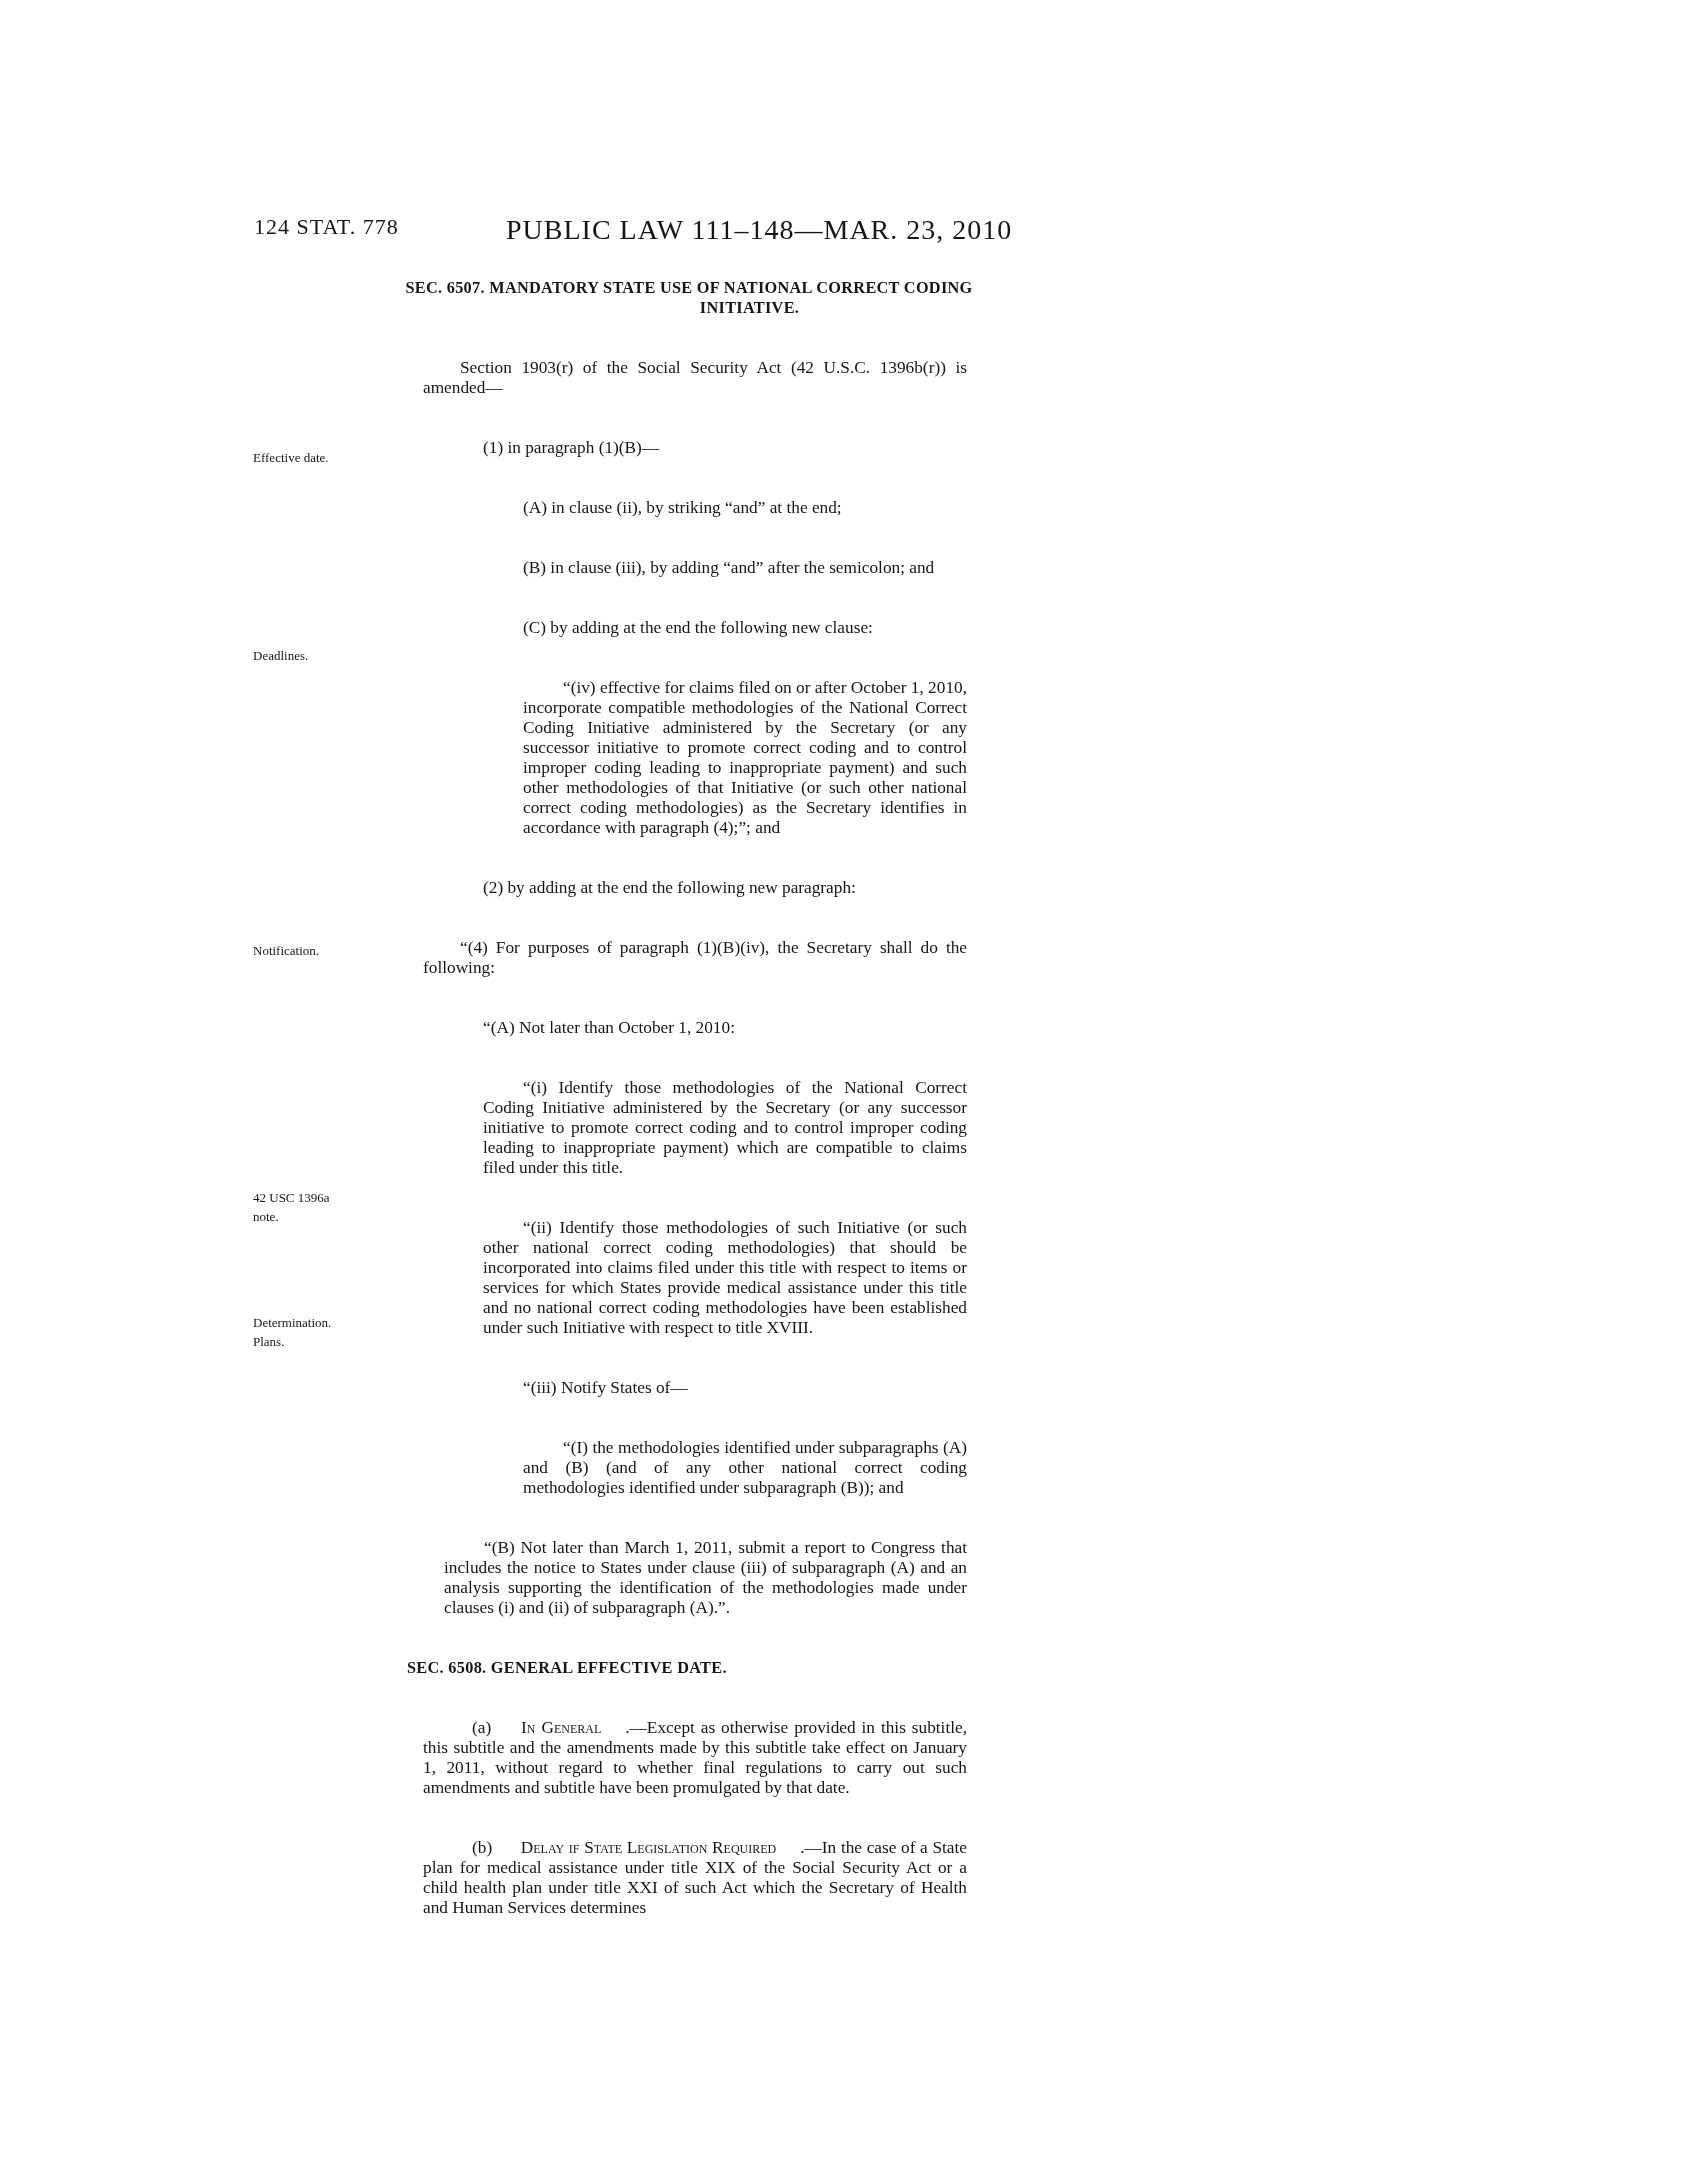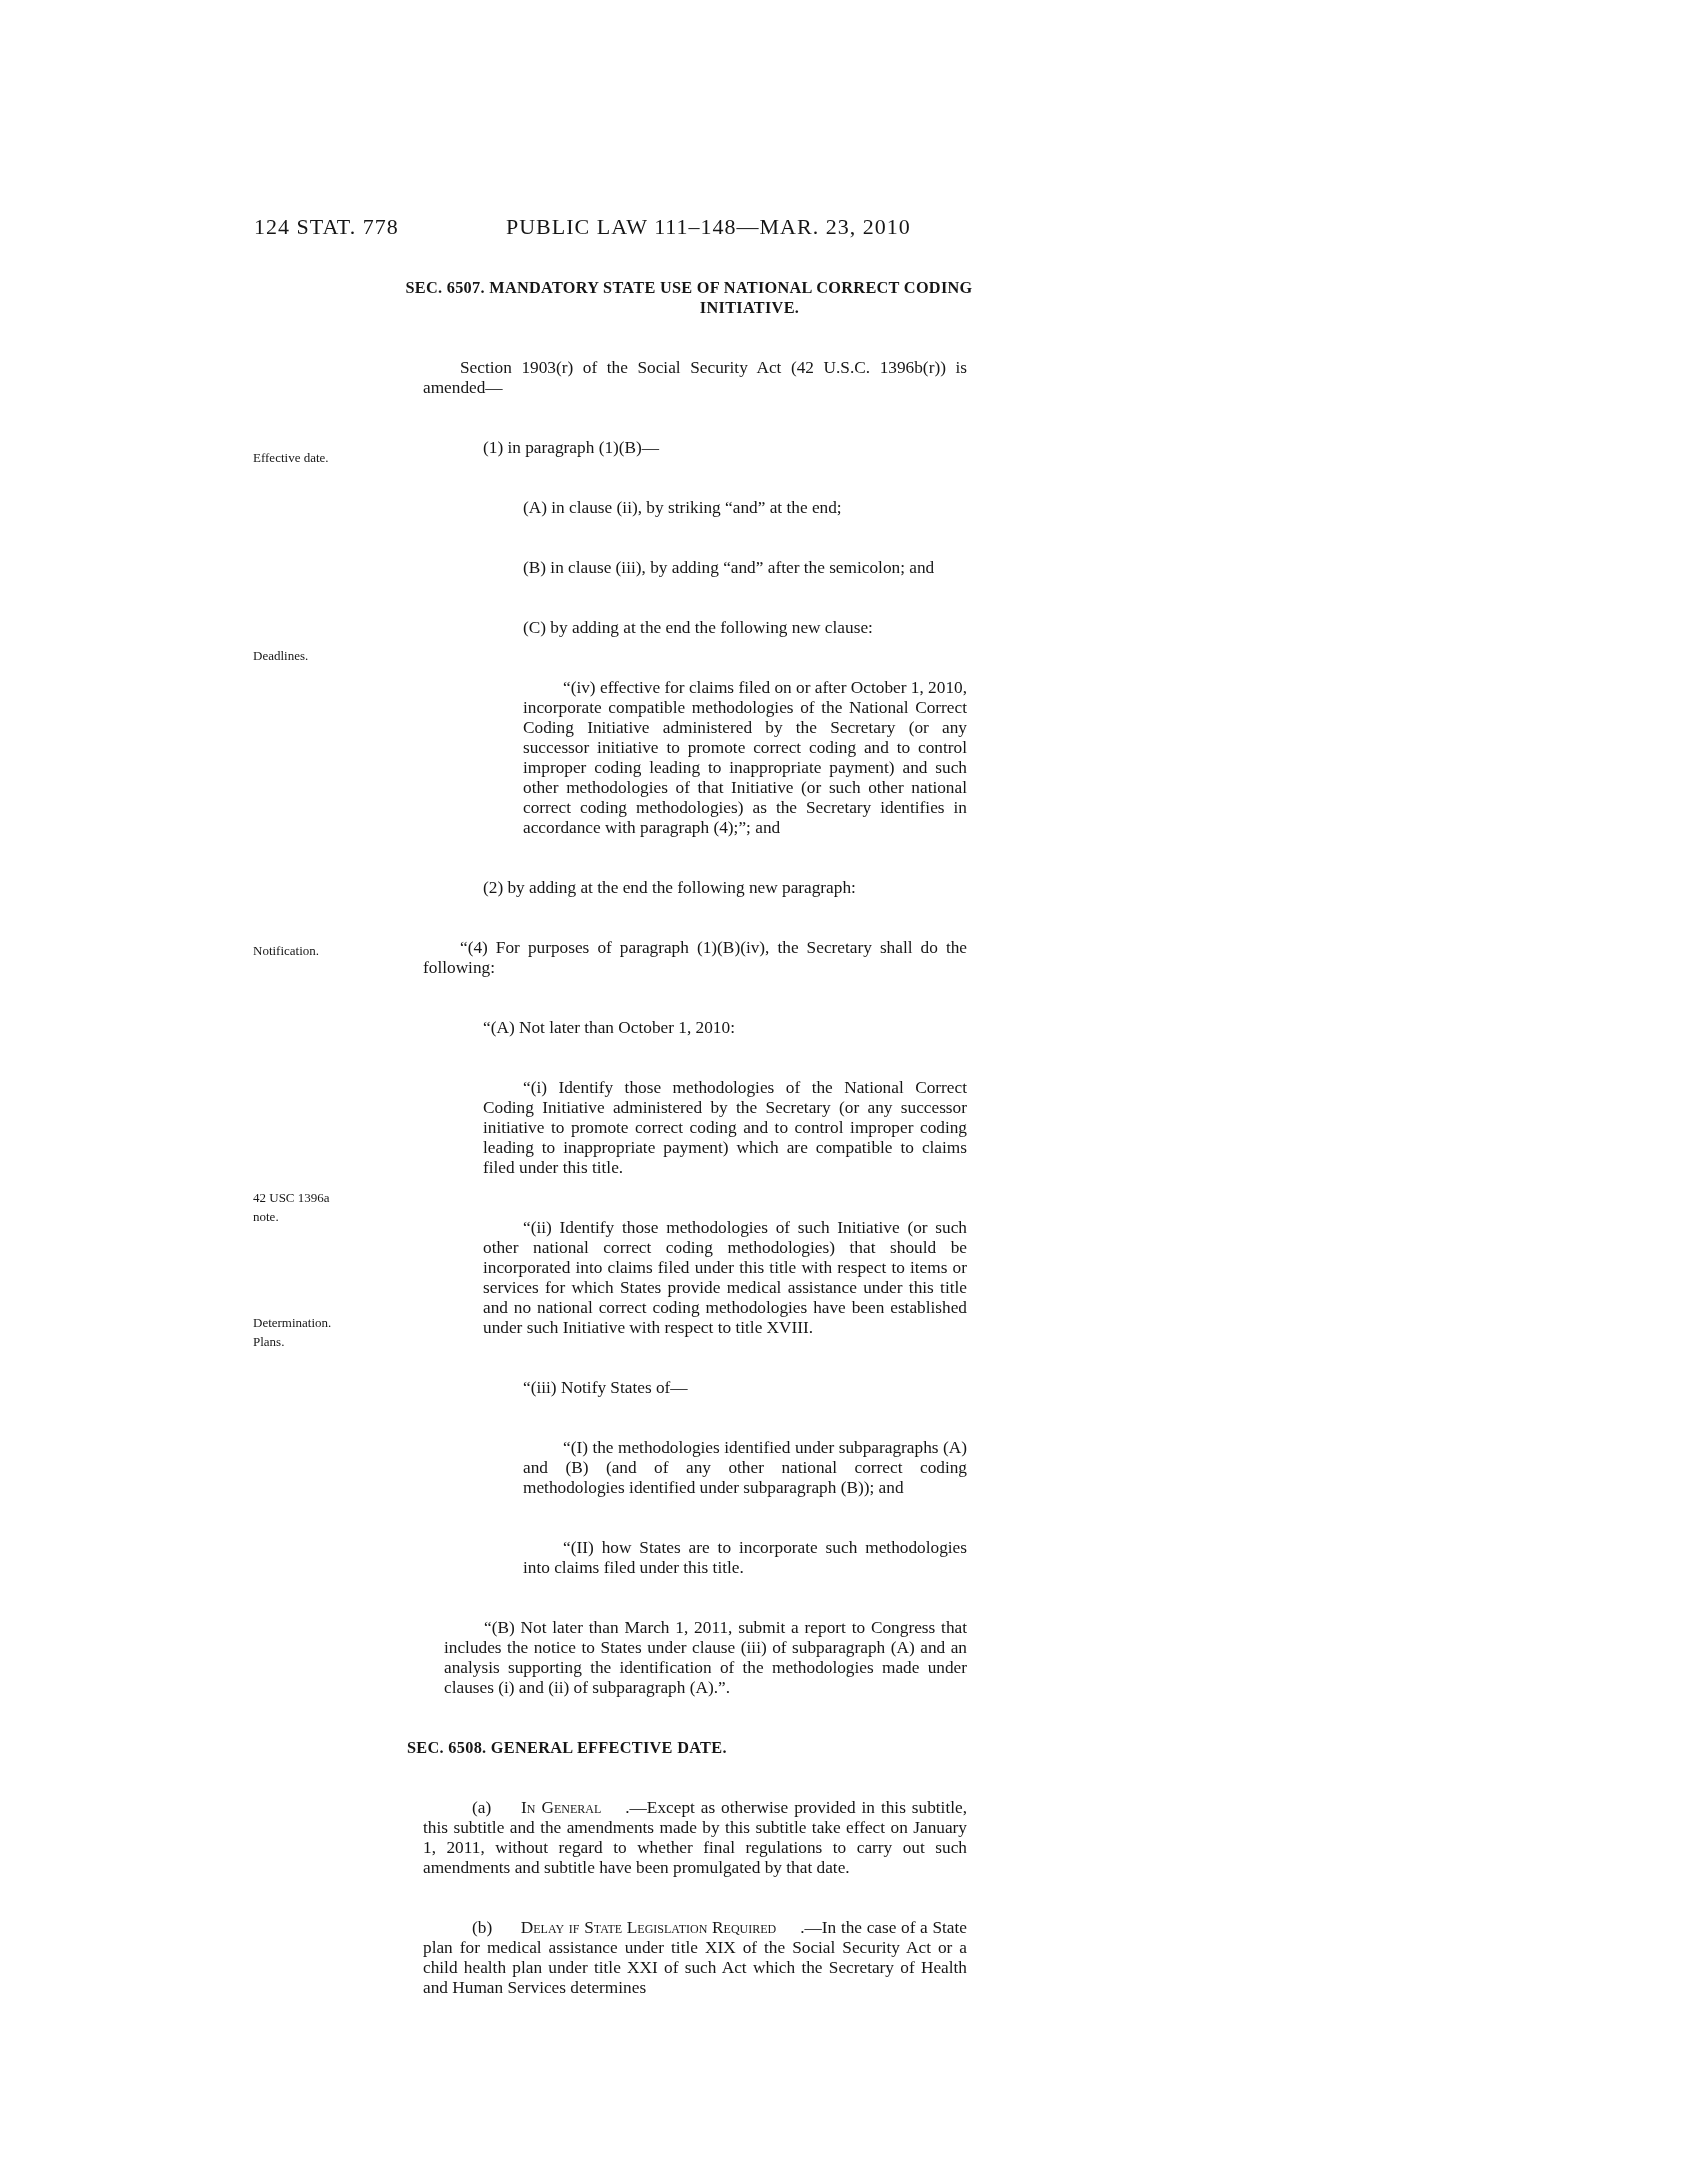--- a/index.html
+++ b/index.html
@@ -9,21 +9,21 @@
     width:1683px; height:2178px;
     background:#ffffff;
     color:#161616;
     font-family:"Liberation Serif","DejaVu Serif",serif;
     overflow:hidden;
   }
 
   
   .running-header { position:absolute; top:178px; left:0; width:100%; height:28px; }
   .stat  { position:absolute; left:218px; top:0; font-size:22px; letter-spacing:1px; white-space:nowrap; }
-  .law   { position:absolute; left:470px; top:0; font-size:22px; letter-spacing:1px; white-space:nowrap; }
+  .law   { position:absolute; left:470px; top:0; font-size:28px; letter-spacing:1px; white-space:nowrap; }
 
   
   .note { position:absolute; left:217px; width:127px; font-size:13px; line-height:19px; text-align:left; }
   .n1 { top:412px; }
   .n2 { top:610px; }
   .n3 { top:905px; }
   .n4 { top:1152px; }
   .n5 { top:1277px; }
 
   
@@ -73,21 +73,20 @@
     <p class="t m77 fi40">(B) in clause (iii), by adding “and” after the semicolon; and</p>
     <p class="t m117">(C) by adding at the end the following new clause:</p>
     <p class="t m117 fi40">“(iv) effective for claims filed on or after October 1, 2010, incorporate compatible methodologies of the National Correct Coding Initiative administered by the Secretary (or any successor initiative to promote correct coding and to control improper coding leading to inappropriate payment) and such other methodologies of that Initiative (or such other national correct coding methodologies) as the Secretary identifies in accordance with paragraph (4);”; and</p>
     <p class="t m77">(2) by adding at the end the following new paragraph:</p>
     <p class="t i37">“(4) For purposes of paragraph (1)(B)(iv), the Secretary shall do the following:</p>
     <p class="t m77">“(A) Not later than October 1, 2010:</p>
     <p class="t m77 fi40">“(i) Identify those methodologies of the National Correct Coding Initiative administered by the Secretary (or any successor initiative to promote correct coding and to control improper coding leading to inappropriate payment) which are compatible to claims filed under this title.</p>
     <p class="t m77 fi40">“(ii) Identify those methodologies of such Initiative (or such other national correct coding methodologies) that should be incorporated into claims filed under this title with respect to items or services for which States provide medical assistance under this title and no national correct coding methodologies have been established under such Initiative with respect to title XVIII.</p>
     <p class="t m77 fi40">“(iii) Notify States of—</p>
     <p class="t m117 fi40">“(I) the methodologies identified under subparagraphs (A) and (B) (and of any other national correct coding methodologies identified under subparagraph (B)); and</p>
-    <p class="t m117 fi40">“(II) how States are to incorporate such methodologies into claims filed under this title.</p>
     <p class="t m37 fi40">“(B) Not later than March 1, 2011, submit a report to Congress that includes the notice to States under clause (iii) of subparagraph (A) and an analysis supporting the identification of the methodologies made under clauses (i) and (ii) of subparagraph (A).”.</p>
 
     <p class="h h2">SEC. 6508. GENERAL EFFECTIVE DATE.</p>
 
     <p class="t i37"><span>(a) </span><span class="sc">In General</span><span>.—Except as otherwise provided in this subtitle, this subtitle and the amendments made by this subtitle take effect on January 1, 2011, without regard to whether final regulations to carry out such amendments and subtitle have been promulgated by that date.</span></p>
 
     <p class="t i37"><span>(b) </span><span class="sc">Delay if State Legislation Required</span><span>.—In the case of a State plan for medical assistance under title XIX of the Social Security Act or a child health plan under title XXI of such Act which the Secretary of Health and Human Services determines</span></p>
   </main>
 
 </div>

